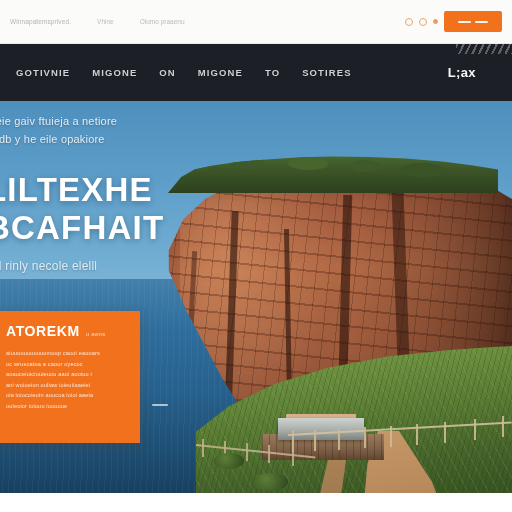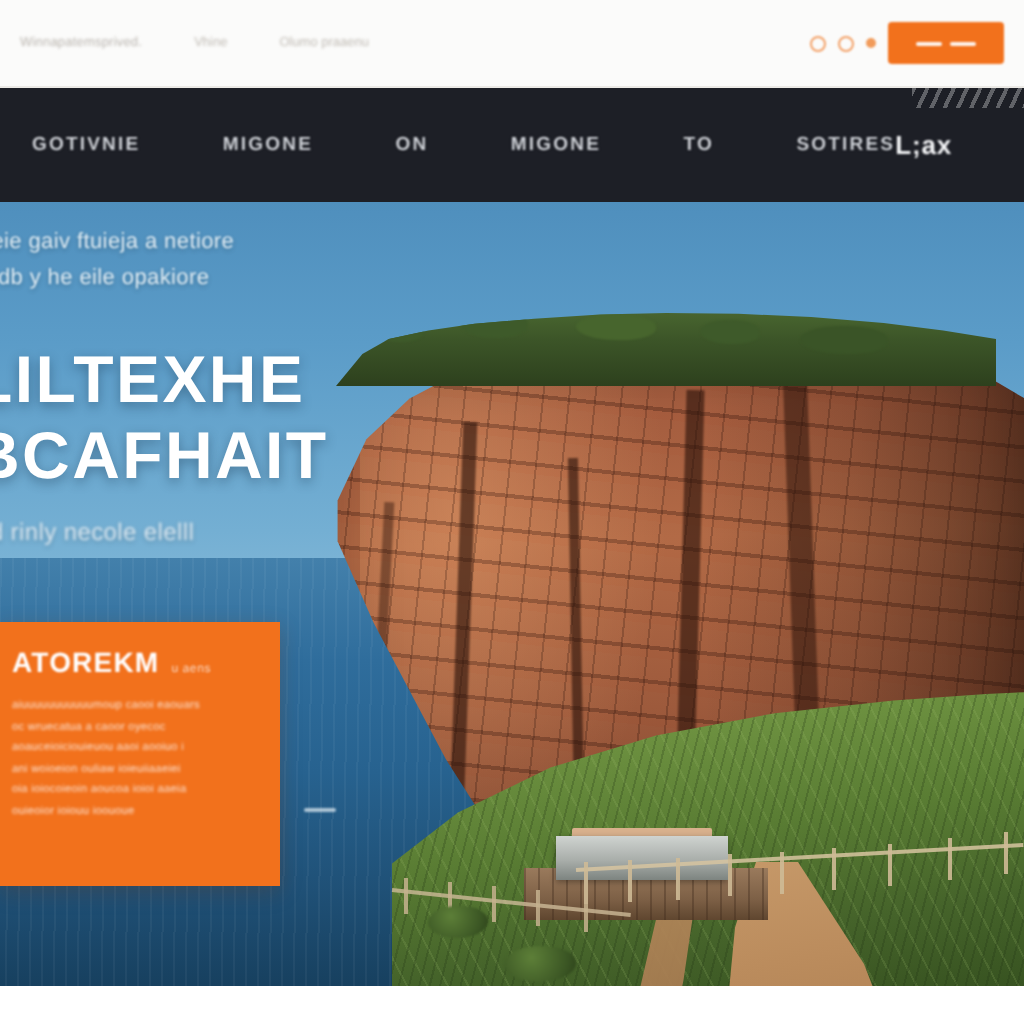--- a/index.html
+++ b/index.html
@@ -100,21 +100,20 @@
     display: flex;
     align-items: center;
     padding: 0 14px 0 16px;
     z-index: 5;
   }
   .nav-links {
     display: flex;
     align-items: center;
     gap: 22px;
     flex: 1;
-    justify-content: space-between;
   }
   .nav-link {
     font-size: 9.5px;
     font-weight: bold;
     letter-spacing: 1.1px;
     color: #cfd2d8;
     white-space: nowrap;
     text-transform: uppercase;
     filter: blur(0.55px);
     text-shadow: 0 0 1px rgba(0,0,0,.6);

